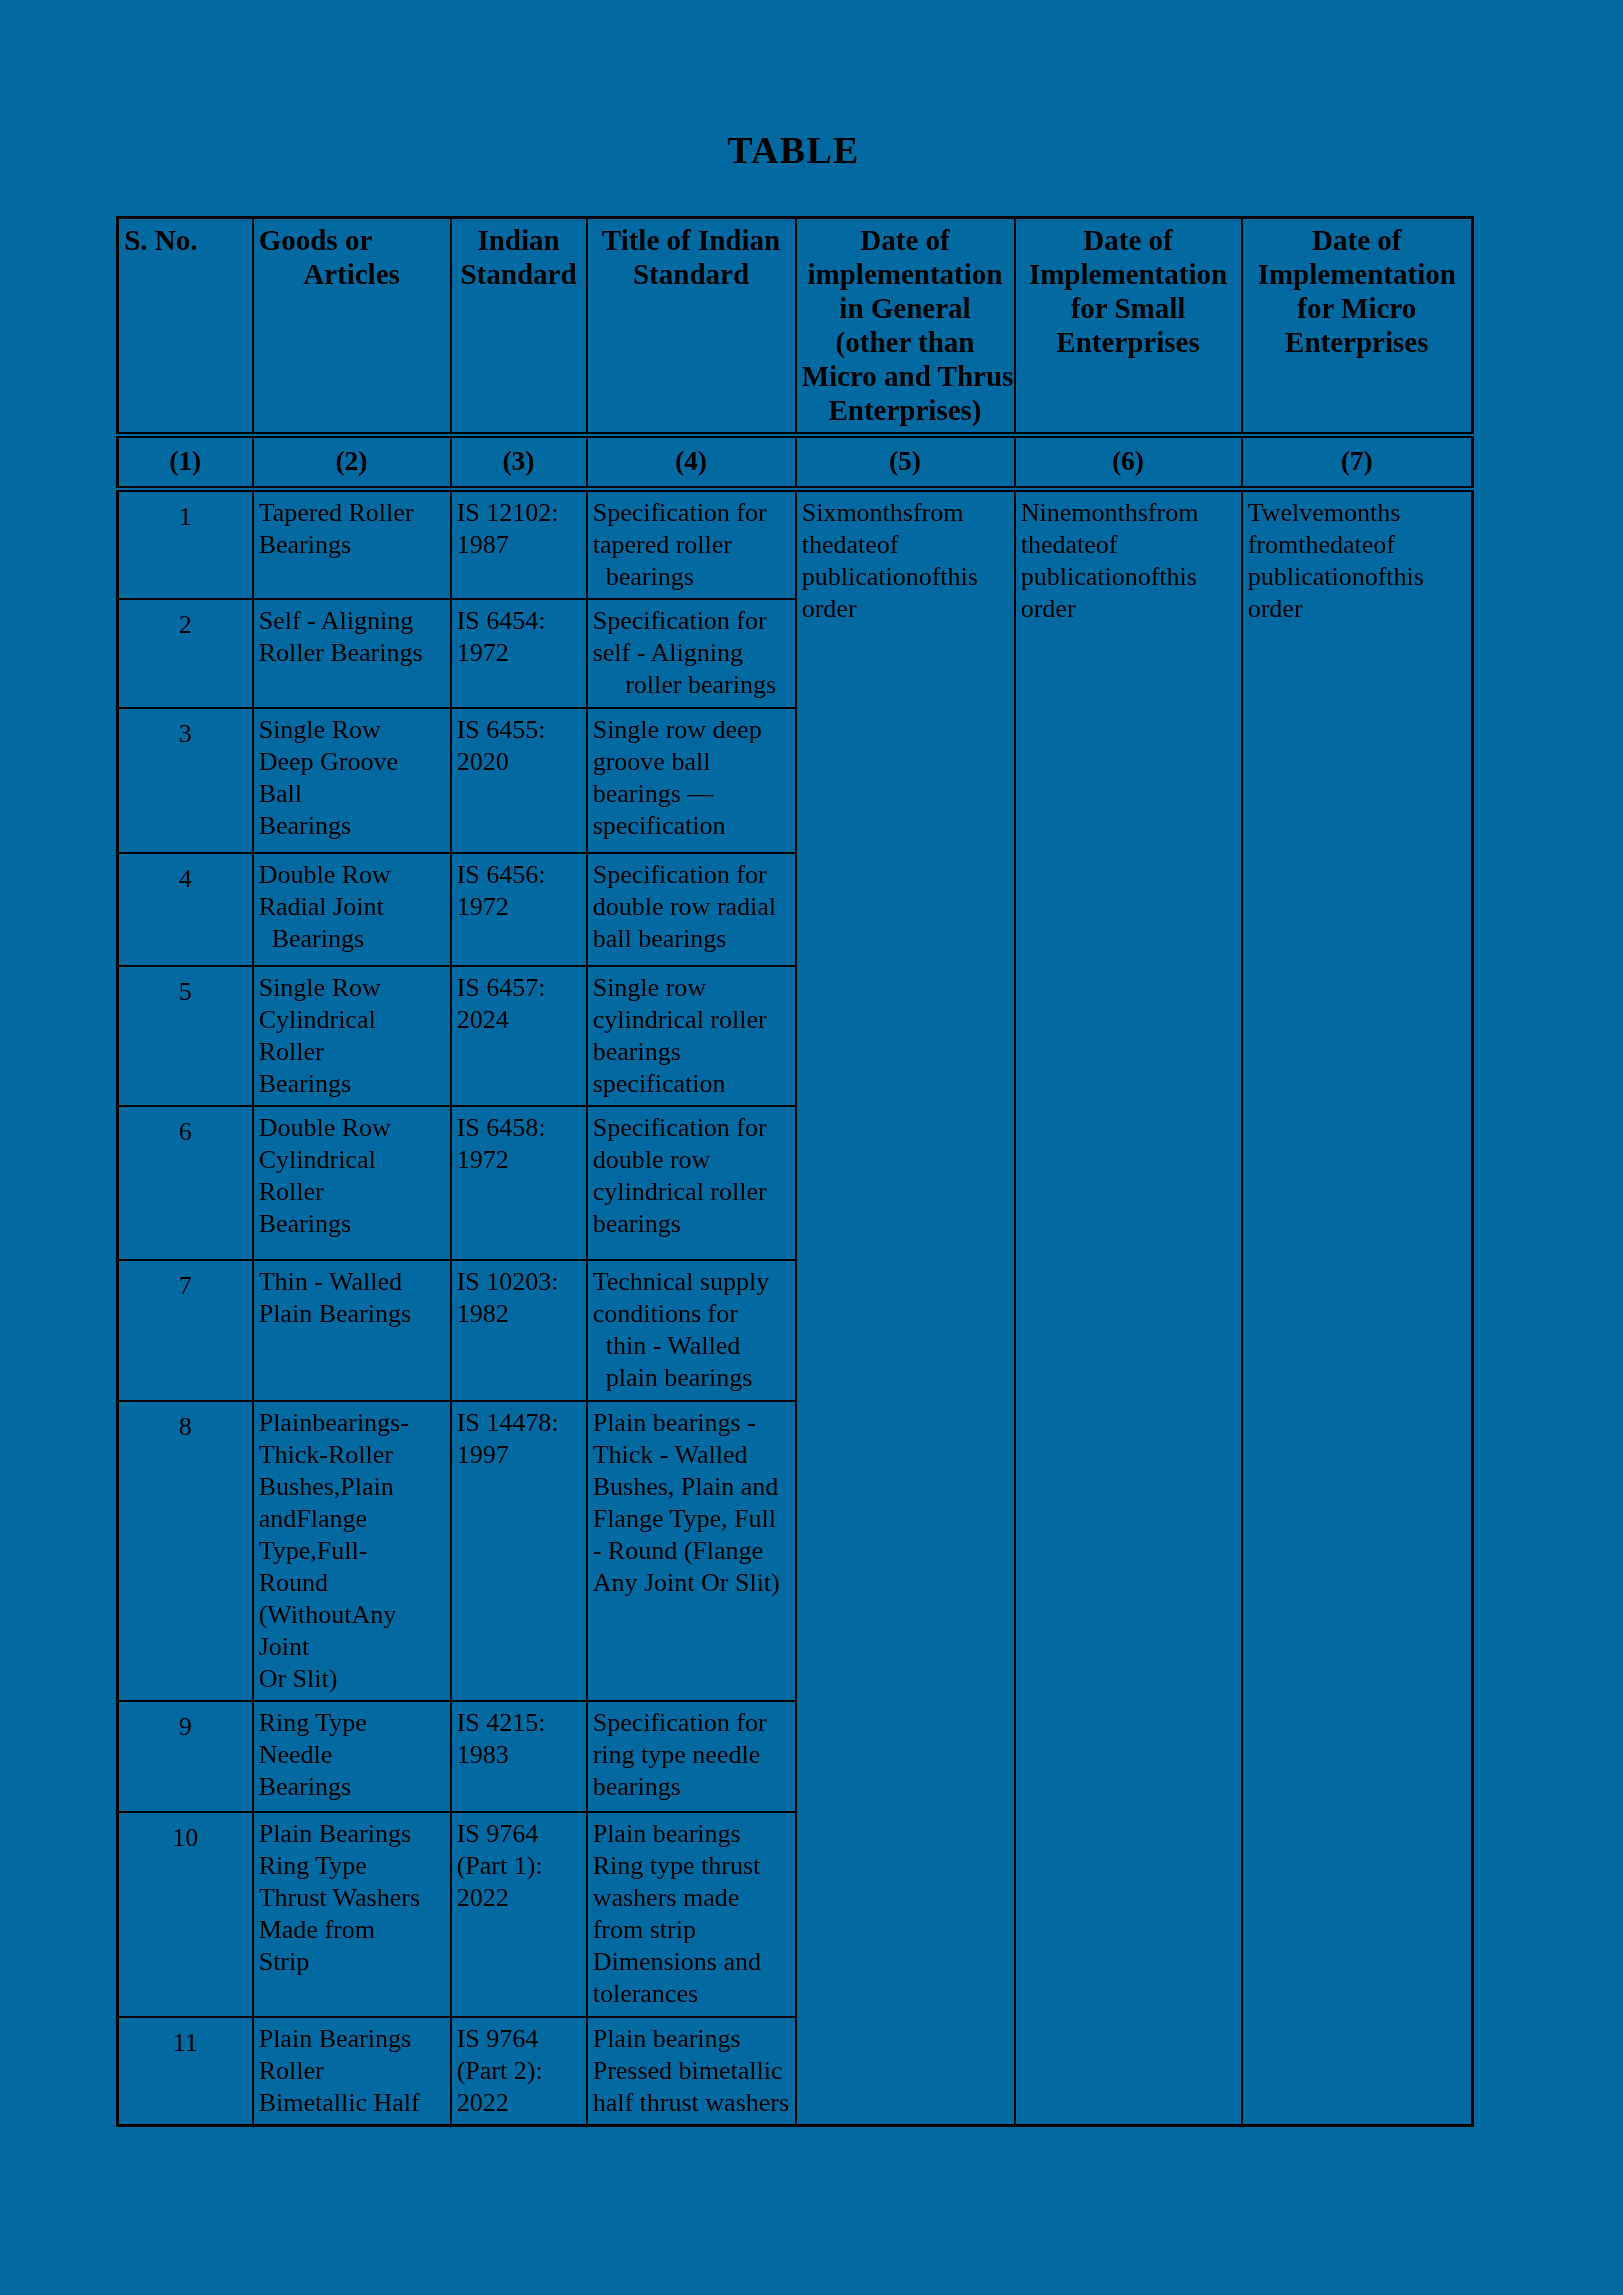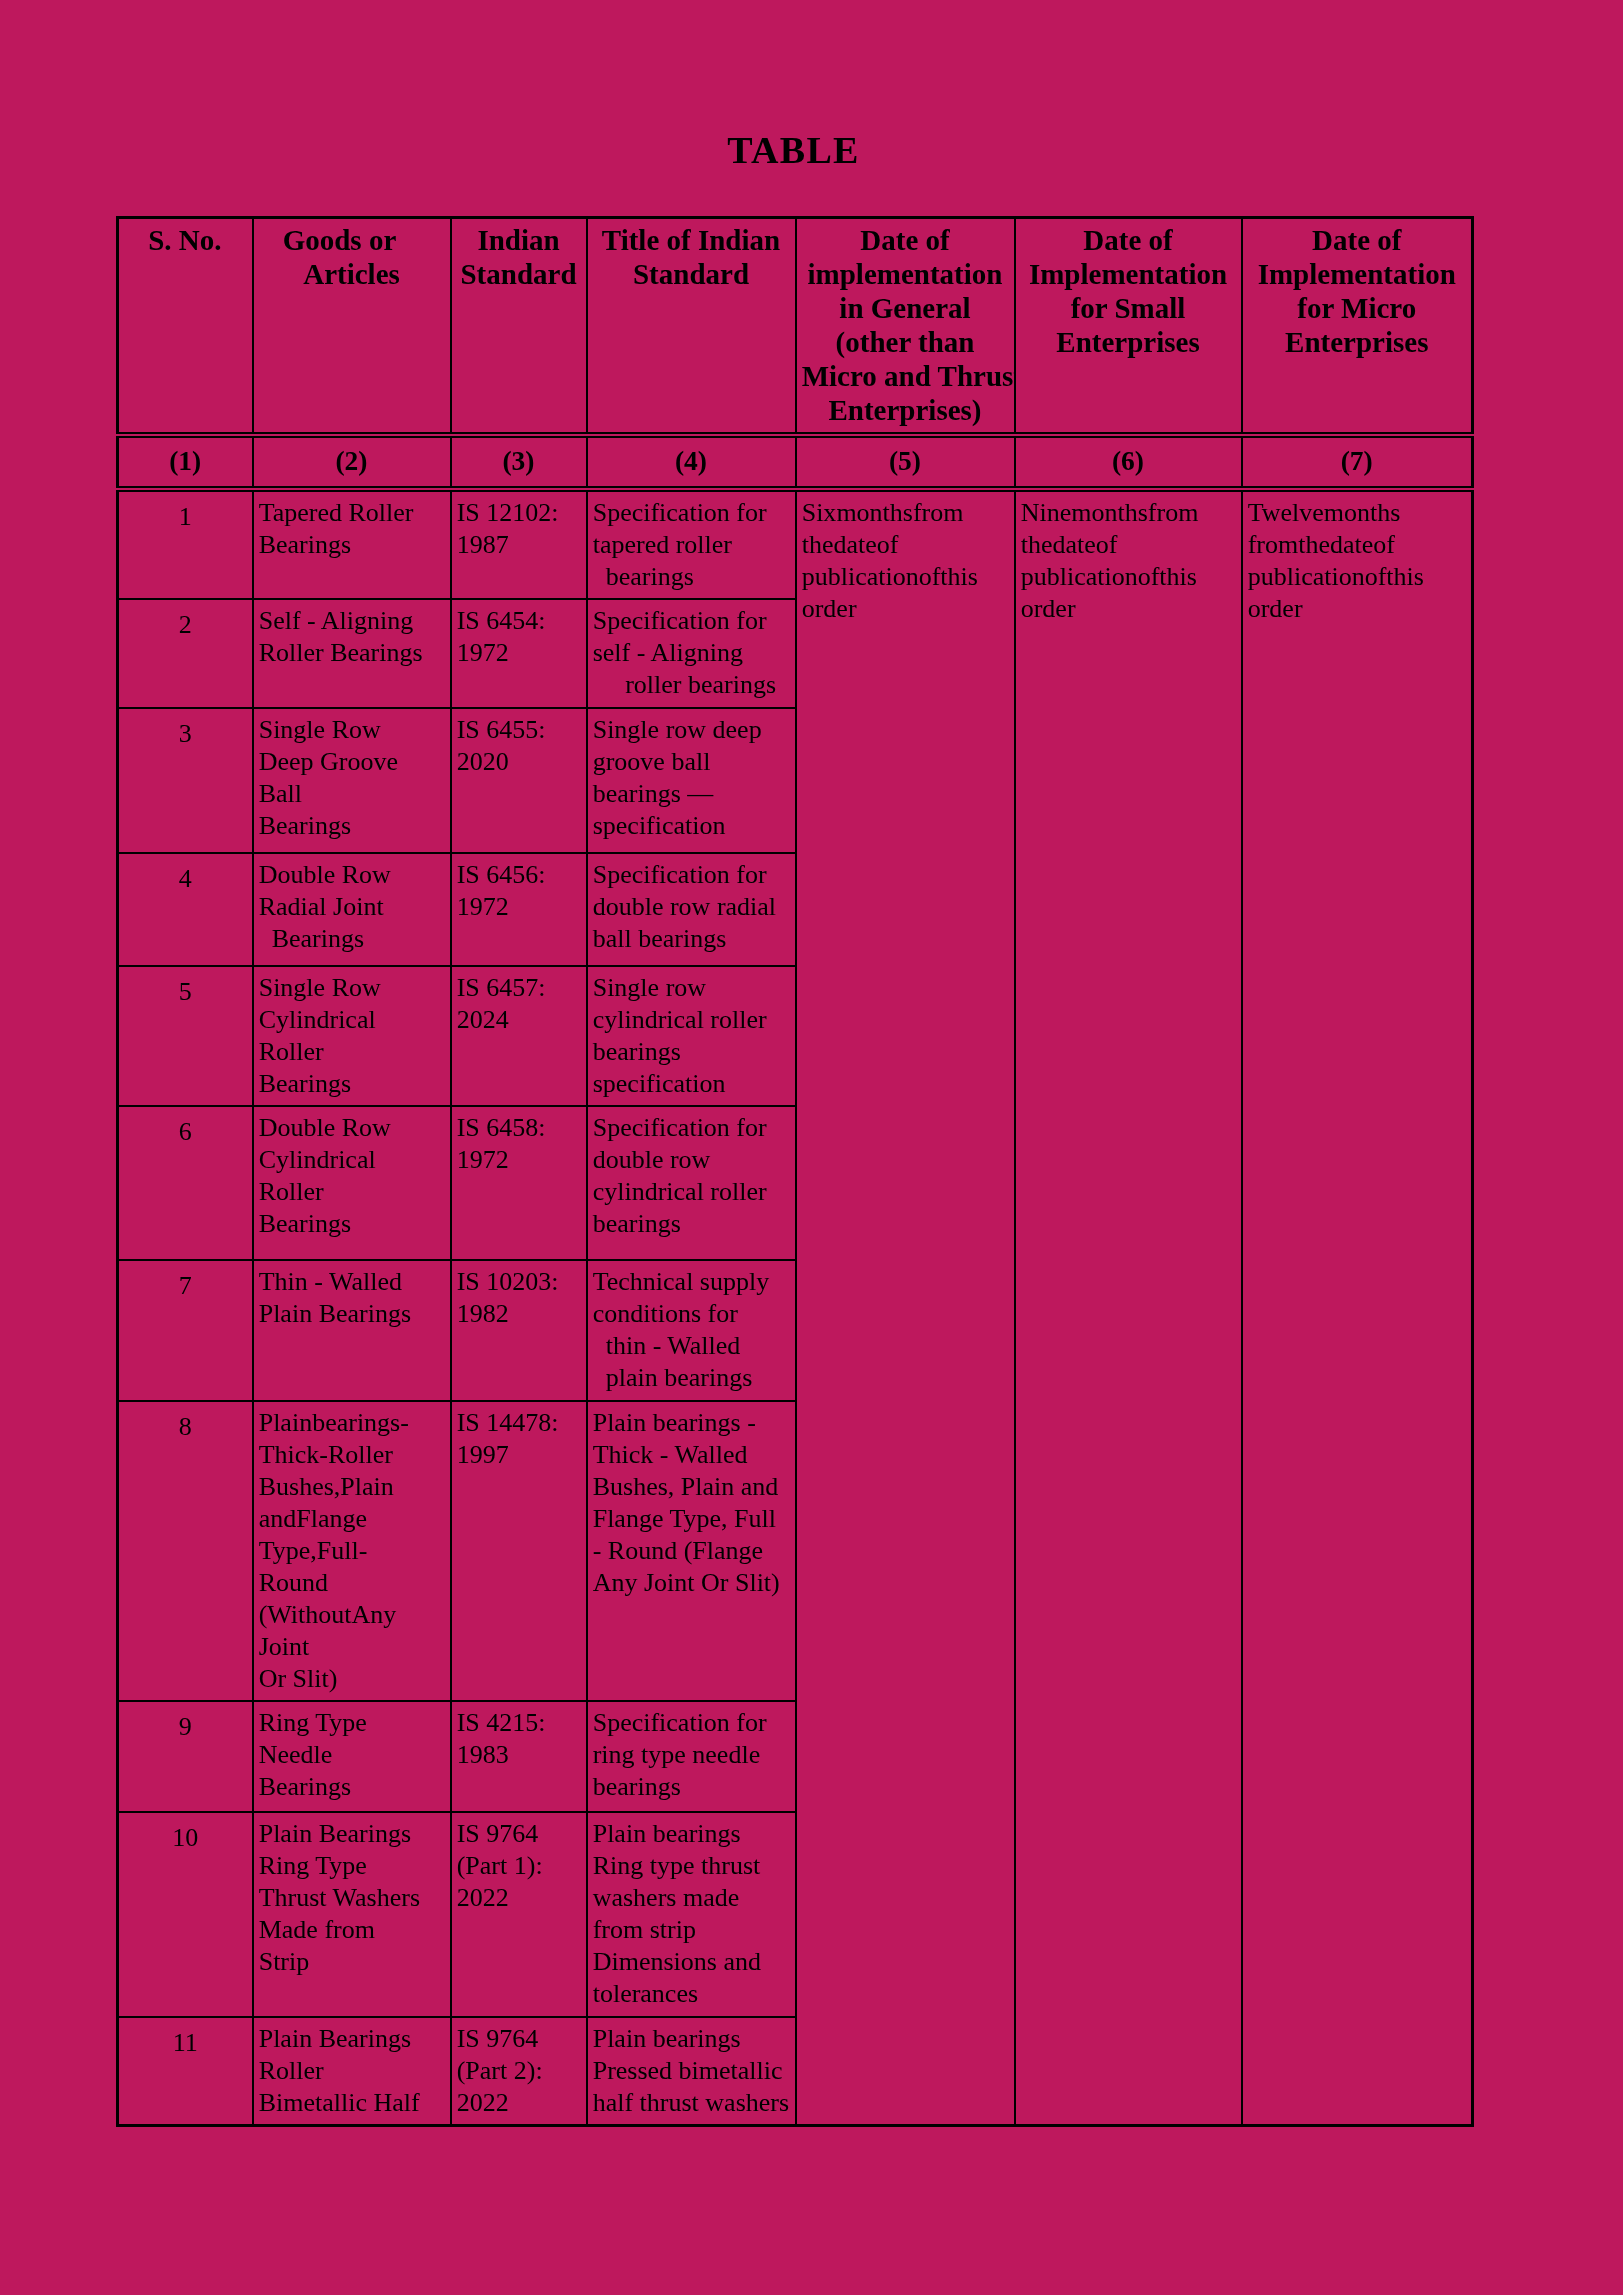--- a/index.html
+++ b/index.html
@@ -6,21 +6,21 @@
     margin: 0;
     padding: 0;
     background: #ffffff;
     font-family: "Liberation Serif", "DejaVu Serif", serif;
     color: #000000;
   }
   .page {
     position: relative;
     width: 1624px;
     height: 2295px;
-    background: #be185d;
+    background: #0369a1;
     overflow: hidden;
   }
   .doc-title {
     position: absolute;
     top: 128px;
     left: 116px;
     width: 1355px;
     text-align: center;
     font-size: 38px;
     font-weight: bold;
@@ -60,21 +60,21 @@
     vertical-align: middle;
   }
   td.sno { text-align: center; padding-top: 9.2px; }
   .line { white-space: pre; }
   .jline {
     display: flex;
     justify-content: flex-start;
     white-space: pre;
   }
   td.merged .line, td.merged .jline { padding-right: 1.3px; }
-  .al-left  { text-align: left; margin-left: 24px; }
+  .al-left  { text-align: left; }
   .al-center{ text-align: center; }
 </style>
 </head>
 <body>
 
 <div class="page">
   <div class="doc-title">TABLE</div>
   <table class="std-table">
     <colgroup>
         <col style="width: 135px;">

